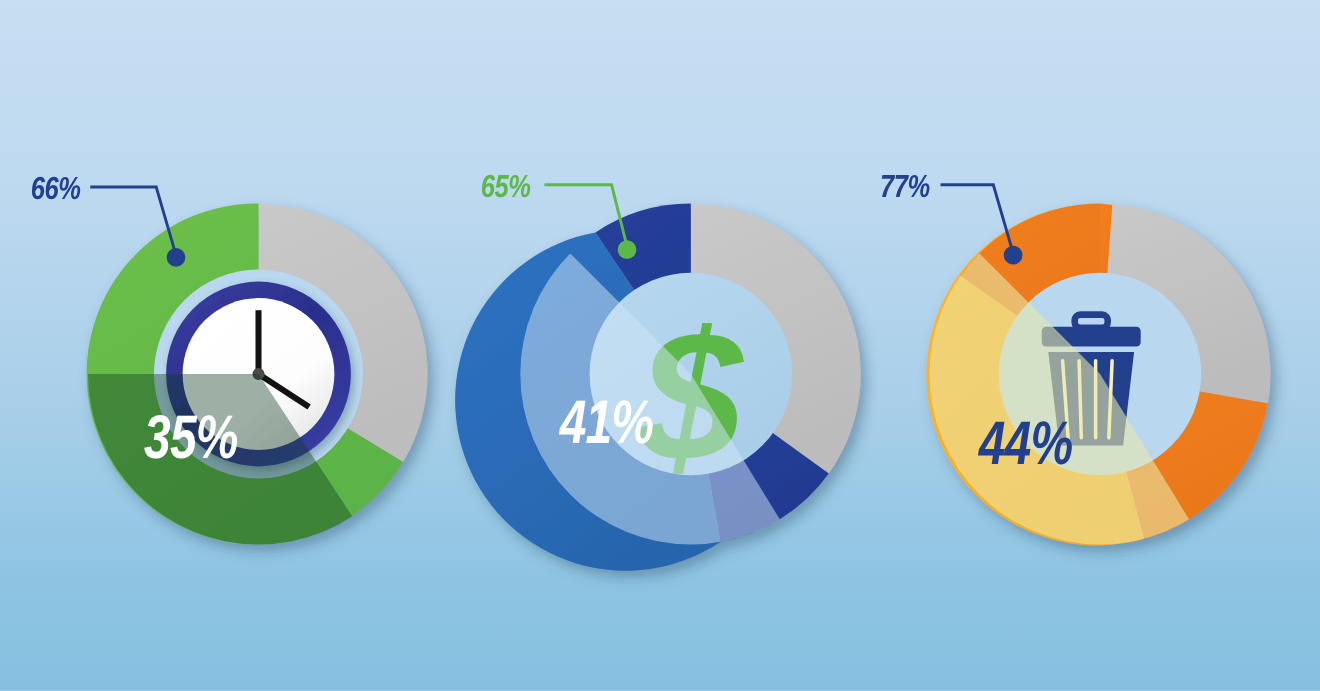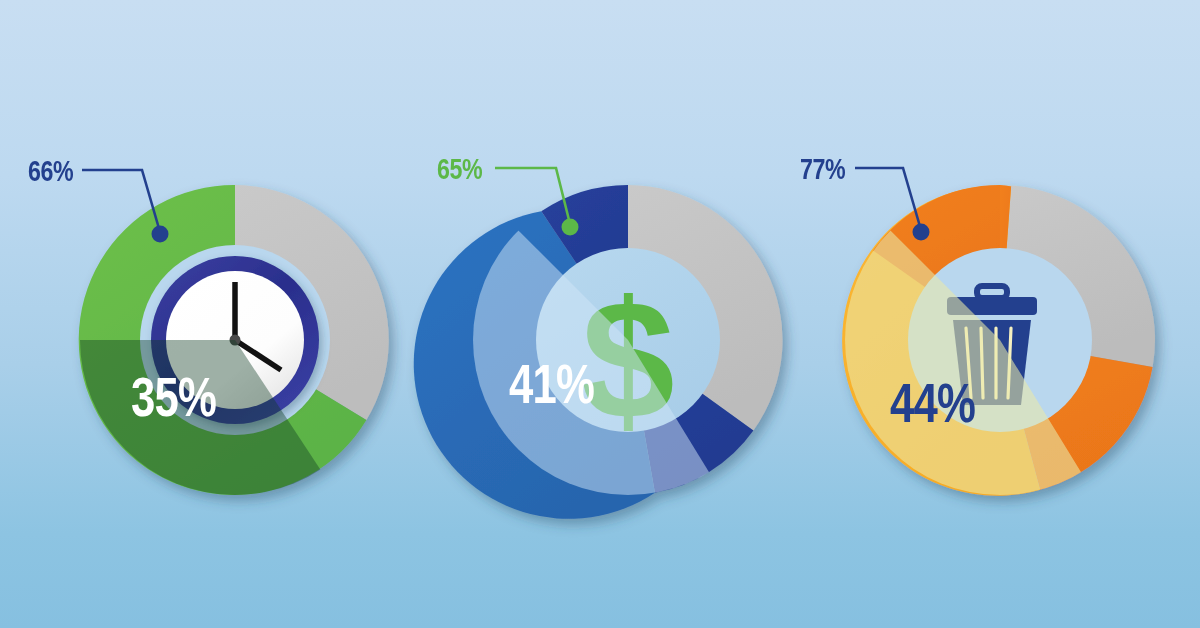--- a/index.html
+++ b/index.html
@@ -3,21 +3,21 @@
 <meta charset="utf-8">
 <title>Infographic</title>
 <style>
   html,body{margin:0;padding:0;}
   body{
     width:1200px;height:628px;overflow:hidden;
     font-family:"Liberation Sans", sans-serif;
     background:linear-gradient(180deg,#c8def2 0%,#bdd9f0 28%,#a9cfe9 58%,#8dc4e2 85%,#86c0e0 100%);
     position:relative;
   }
-  #stage{position:absolute;inset:0;}
+  #stage{position:absolute;inset:0;font-style:italic;}
   svg.board{position:absolute;left:0;top:0;width:1200px;height:628px;}
   .pctlabel{
     font-family:"Liberation Sans", sans-serif;
     font-weight:bold;
     font-size:29px;
     letter-spacing:-0.5px;
     transform:scaleX(0.80);
     transform-box:fill-box;
     transform-origin:left center;
   }

